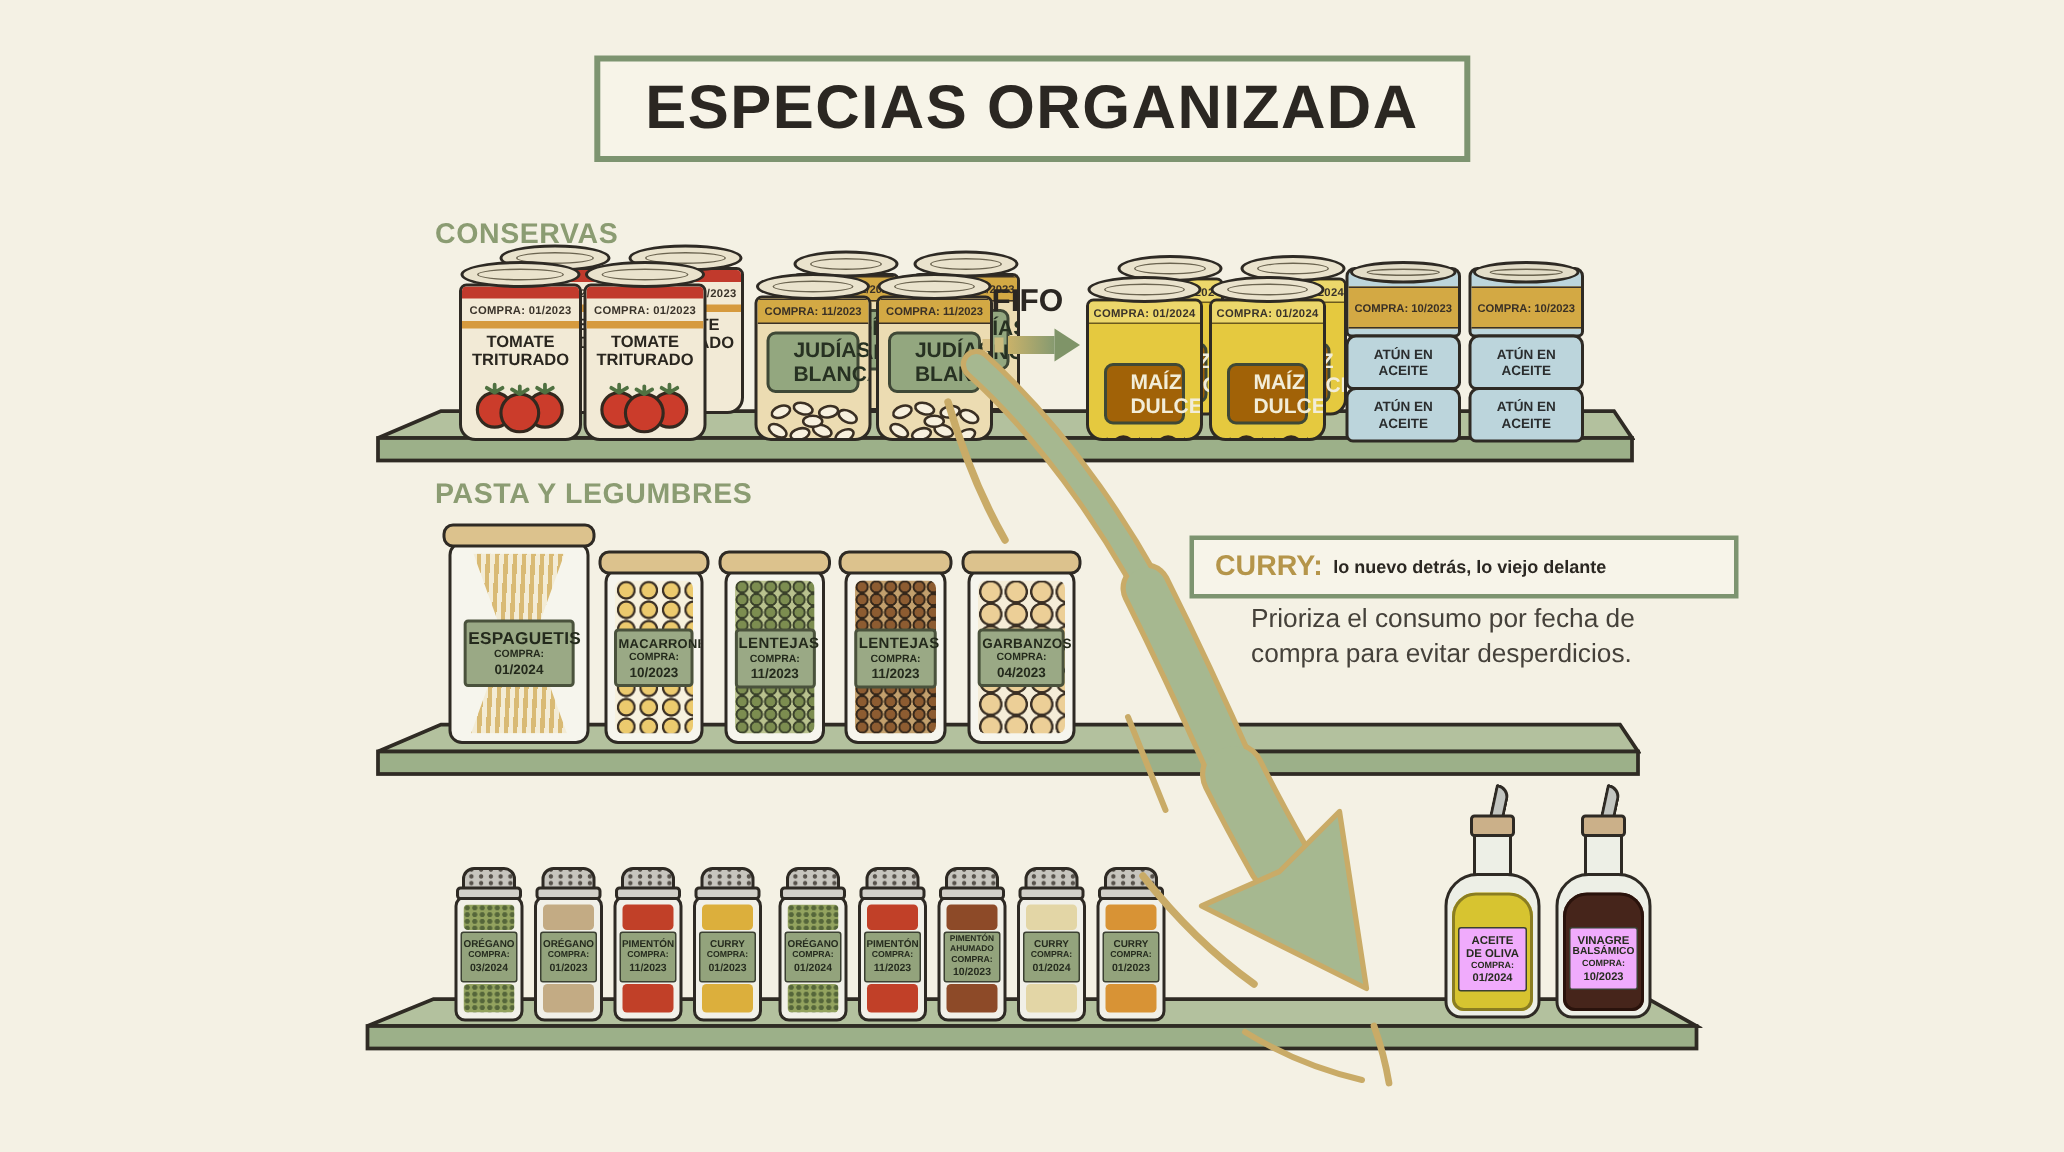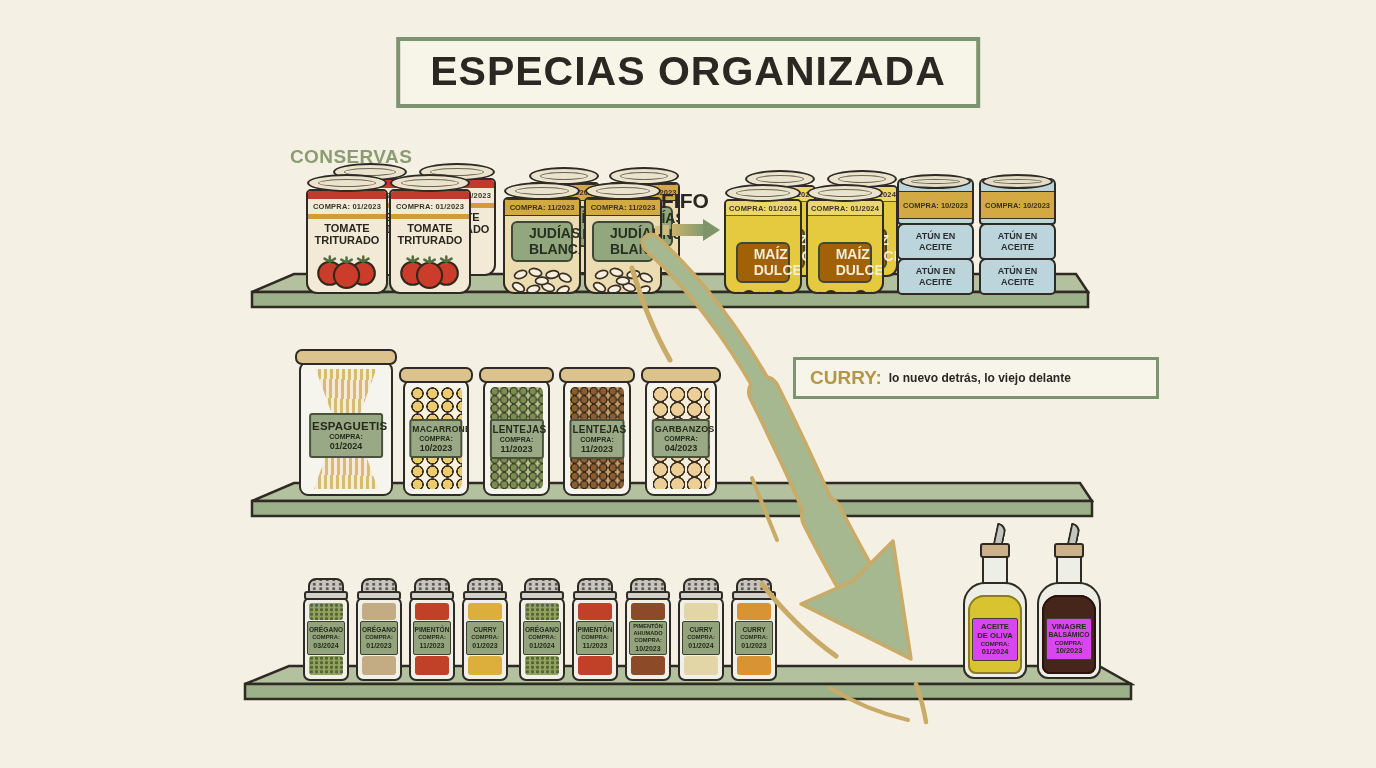--- a/index.html
+++ b/index.html
@@ -177,21 +177,21 @@
   .bbody {
     position:relative; margin-top:-2px; height:97px;
     background:#edefe6; border:2.5px solid #2e2a24; border-radius:22px 22px 11px 11px;
     overflow:hidden; z-index:2;
   }
   .liquid { position:absolute; left:3px; right:3px; bottom:3px; top:11px; border-radius:16px 16px 8px 8px; }
   .liq-oil { background:#d7c430; box-shadow:inset 0 0 0 2px #8a7d22; }
   .liq-vinegar { background:#46251b; box-shadow:inset 0 0 0 2px #2a130c; }
   .blabel {
     position:absolute; left:7px; right:7px; top:34px;
-    background:#d946ef; border:1.6px solid #3b4032; border-radius:2px;
+    background:#f0abfc; border:1.6px solid #3b4032; border-radius:2px;
     text-align:center; padding:3px 1px; color:#262c1f; line-height:1.2;
   }
   .bl-name  { font-size:7.6px; font-weight:800; }
   .bl-compra{ font-size:6px;   font-weight:bold; margin-top:1px; }
   .bl-fecha { font-size:7.4px; font-weight:800; }
   
   .big-arrow { position:absolute; inset:0; z-index:5; pointer-events:none; }
   .hidden-defs { position:absolute; width:0; height:0; overflow:hidden; }
 </style>
 </head>
@@ -244,20 +244,21 @@
   </defs>
 </svg>
 
 <div class="canvas">
 
   <div class="title-box">
     <h1>ESPECIAS ORGANIZADA</h1>
   </div>
 
   <div class="sec-h" style="left:290px;top:146px">CONSERVAS</div>
+  <div class="sec-h" style="left:290px;top:319px">PASTA Y LEGUMBRES</div>
 
   <svg class="shelf" style="left:250px;top:272px" width="840" height="38">
     <polygon points="44,2 826,2 838,20 2,20" fill="#b3c19e" stroke="#2f2b24" stroke-width="2.5"></polygon>
     <rect x="2" y="20" width="836" height="15" fill="#9cb089" stroke="#2f2b24" stroke-width="2.5"></rect>
   </svg>
   <svg class="shelf" style="left:250px;top:481px" width="844" height="38">
     <polygon points="44,2 830,2 842,20 2,20" fill="#b3c19e" stroke="#2f2b24" stroke-width="2.5"></polygon>
     <rect x="2" y="20" width="840" height="15" fill="#9cb089" stroke="#2f2b24" stroke-width="2.5"></rect>
   </svg>
   <svg class="shelf" style="left:243px;top:664px" width="892" height="38">
@@ -487,20 +488,21 @@
         <div class="jp-compra">COMPRA:</div>
         <div class="jp-fecha">04/2023</div>
       </div>
     </div>
   </div>
 
   <div class="note-box">
     <span class="note-key">CURRY:</span>
     <span class="note-headline">lo nuevo detrás, lo viejo delante</span>
   </div>
+  <div class="note-body">Prioriza el consumo por fecha de compra para evitar desperdicios.</div>
 
   <div class="spice" style="left:303px;top:578px">
     <div class="scap"></div>
       <div class="scap-ring"></div>
     <div class="sbody">
         <div class="sfill top c-green"></div>
         <div class="sfill bot c-green"></div>
       <div class="splate">
         <div class="sp-name">ORÉGANO</div>
         <div class="sp-compra">COMPRA:</div>

